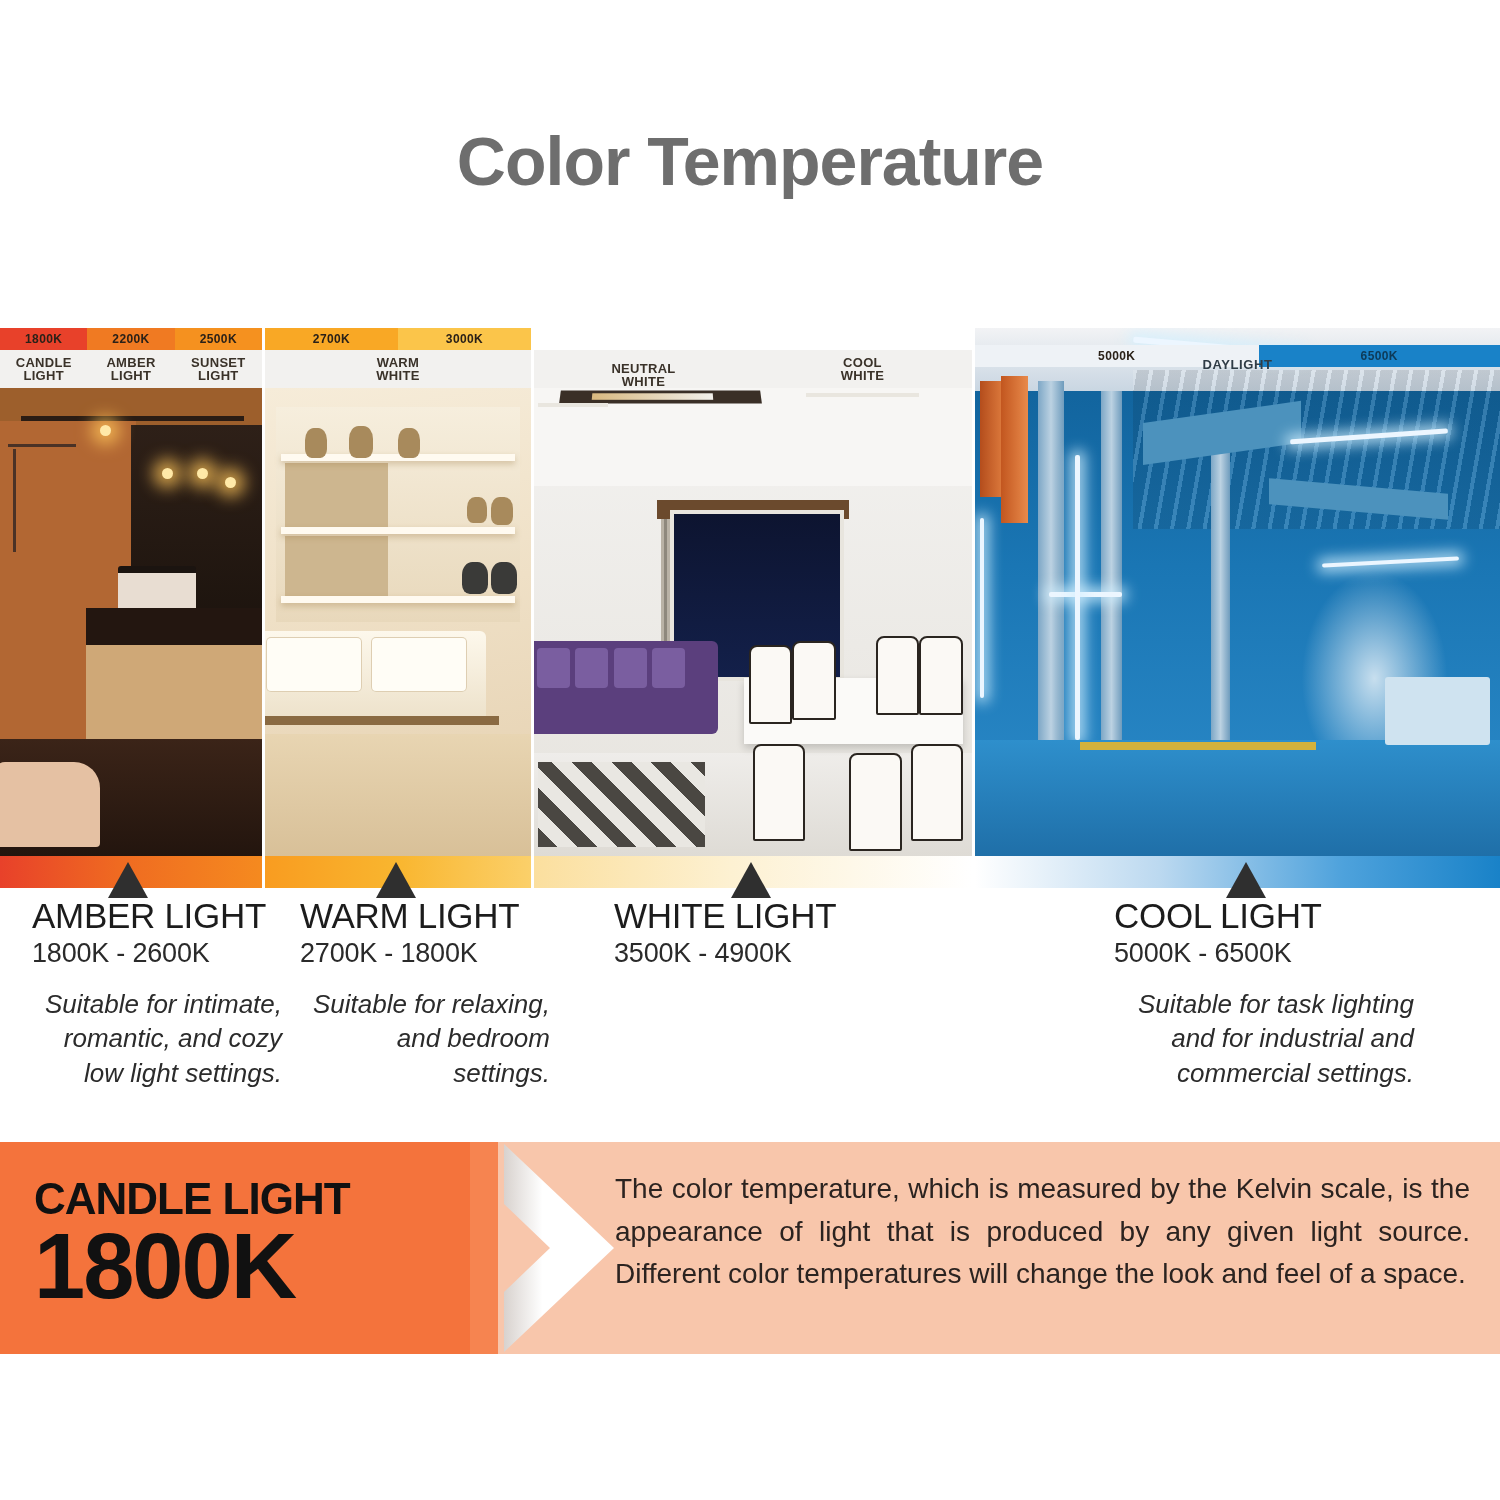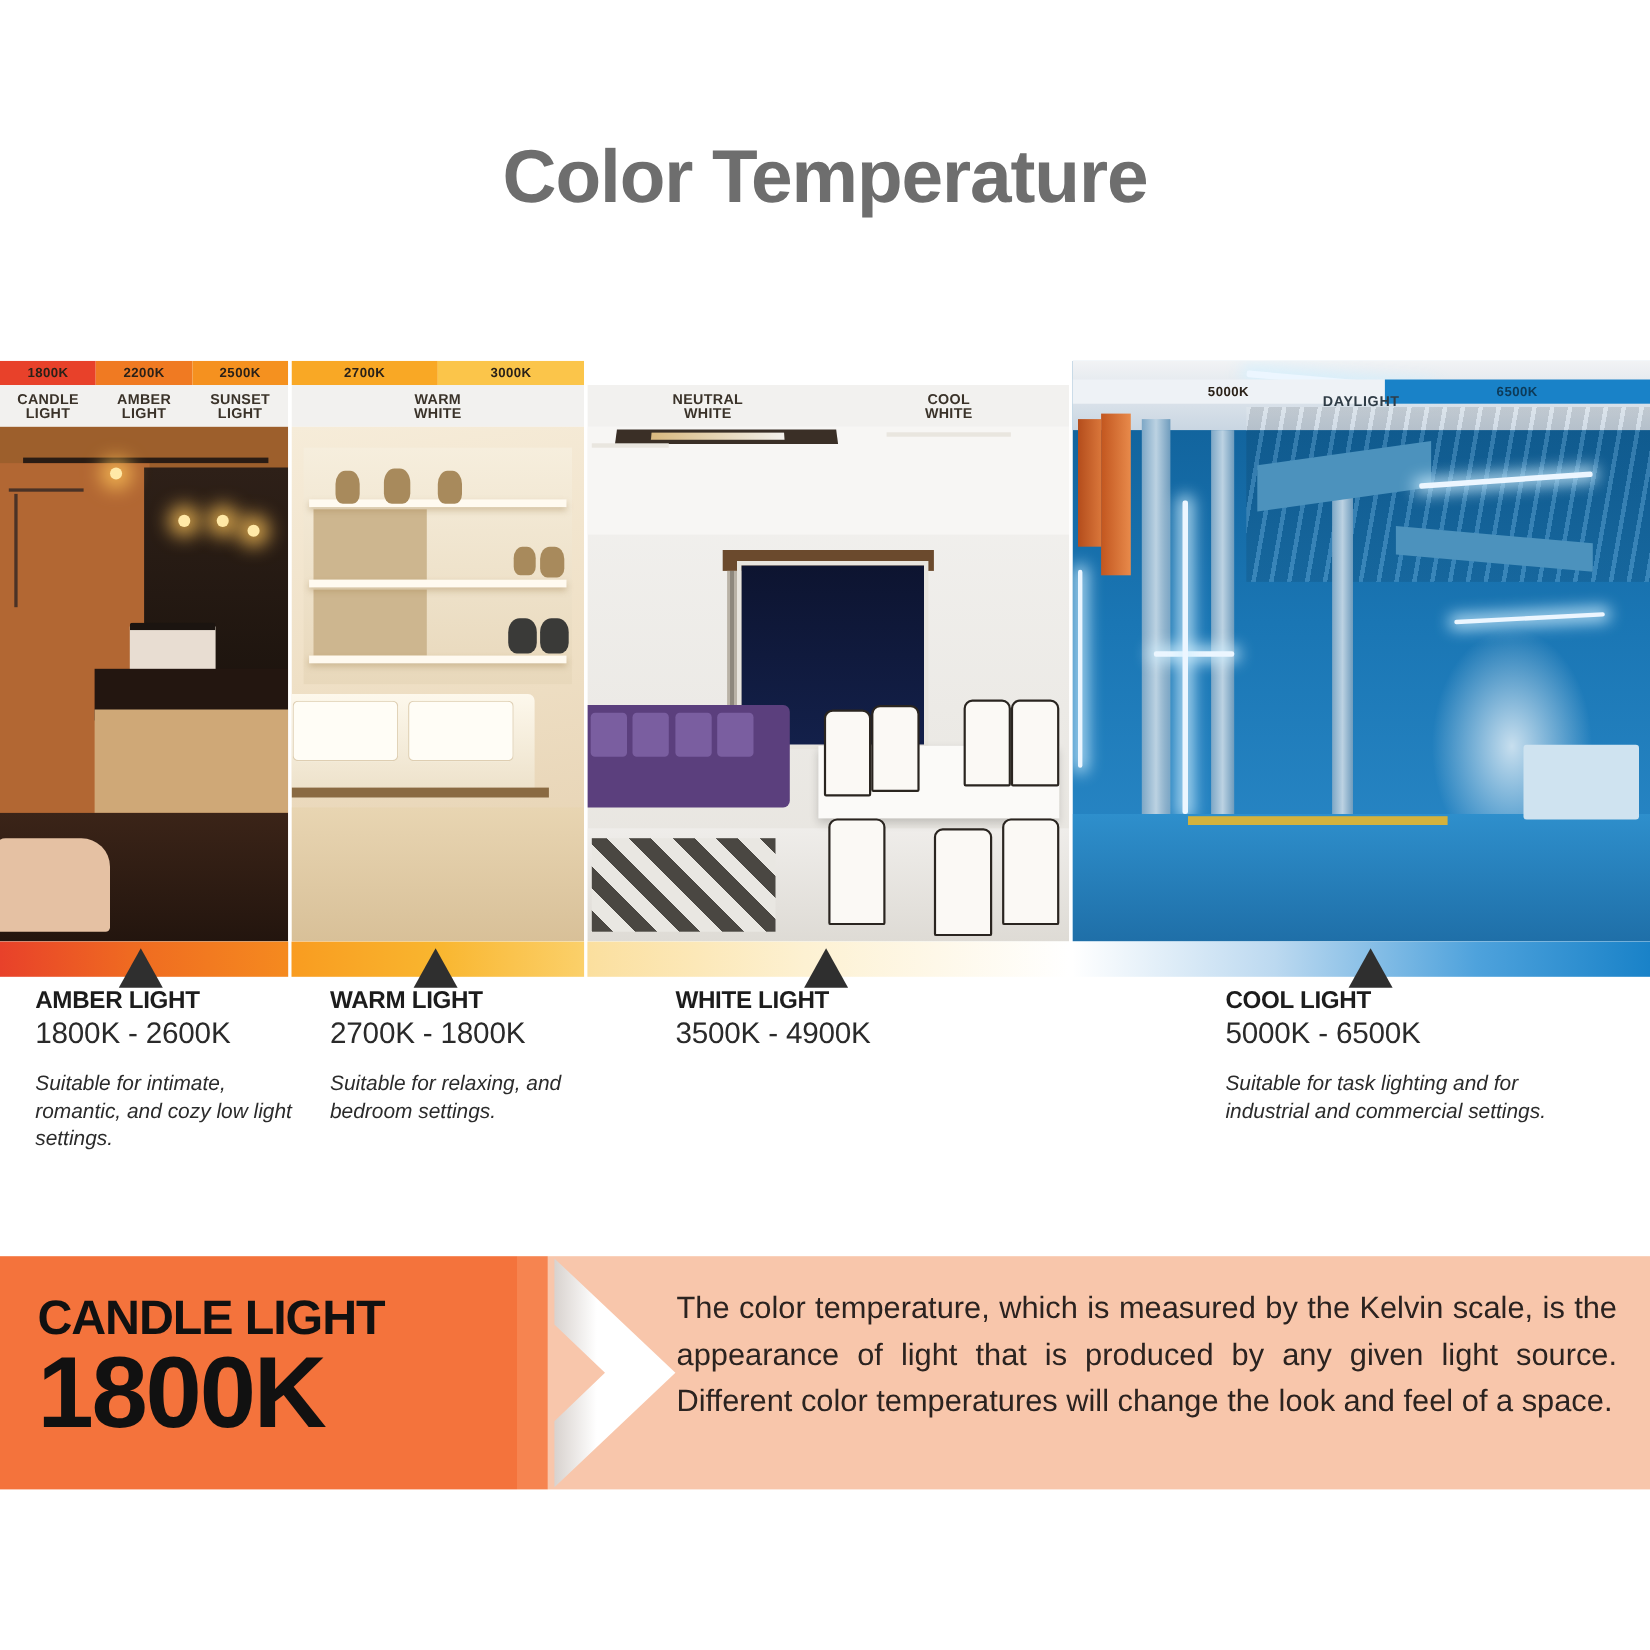--- a/index.html
+++ b/index.html
@@ -136,30 +136,31 @@
   .sb1{left:0;width:262px;background:linear-gradient(90deg,#e8412a 0%,#ef6a21 45%,#f58a1f 100%);}
   .sb2{left:265px;width:266px;background:linear-gradient(90deg,#f99c20 0%,#f9b62f 50%,#fbd06a 100%);}
   .sb3{left:534px;width:438px;background:linear-gradient(90deg,#fbdf9e 0%,#fdf1d2 45%,#ffffff 100%);}
   .sb4{left:975px;width:525px;background:linear-gradient(90deg,#ffffff 0%,#bcd9f0 35%,#4ea2dc 70%,#1982c8 100%);}
   .triangle{position:absolute;width:0;height:0;border-left:20px solid transparent;border-right:20px solid transparent;border-bottom:36px solid #2f2f2f;}
 
   
   .cats{position:absolute;left:0;top:896px;width:1500px;height:180px;}
   .cat{position:absolute;top:0;}
   .cat h3{
-    margin:0;font-size:22px;font-weight:bold;color:#1c1c1c;letter-spacing:-.3px;
+    margin:0;font-size:35px;font-weight:normal;color:#1c1c1c;letter-spacing:-.3px;
     font-family:"Liberation Sans", sans-serif;
   }
   .cat .kr{
     margin:2px 0 0 0;font-size:27px;color:#2a2a2a;letter-spacing:-.2px;
     font-family:"Liberation Sans", sans-serif;
   }
   .cat .desc{
-    margin:18px 0 0 0;font-size:19px;font-style:italic;color:#2b2b2b;line-height:1.32;
-    font-family:"Liberation Sans", sans-serif;
+    margin:18px 0 0 0;font-size:26px;font-style:italic;color:#2b2b2b;line-height:1.32;
+    font-family:"Liberation Sans", sans-serif;
+    text-align:right;
   }
   .c1{left:32px;width:250px;}
   .c2{left:300px;width:250px;}
   .c3{left:614px;width:300px;}
   .c4{left:1114px;width:300px;}
 
   
   .banner{position:absolute;left:0;top:1142px;width:1500px;height:212px;}
   .bn-left{position:absolute;left:0;top:0;width:470px;height:212px;background:#f4733c;}
   .bn-left-edge{position:absolute;left:470px;top:0;width:28px;height:212px;background:#f68450;}
@@ -269,21 +270,21 @@
       <div class="bench2"></div>
       <div class="rug2"></div>
     </div>
   </div>
 
   <div class="panel p3">
     <div class="khead-bg"></div>
 
 
     <div class="klabels">
-      <div class="klab" style="width:50%;">
+      <div class="klab" style="width:50%;justify-content:flex-end;">
         <span>NEUTRAL</span>
         <span>WHITE</span>
       </div>
       <div class="klab" style="width:50%;">
         <span>COOL</span>
         <span>WHITE</span>
       </div>
     </div>
 
     <div class="photo ph3">

